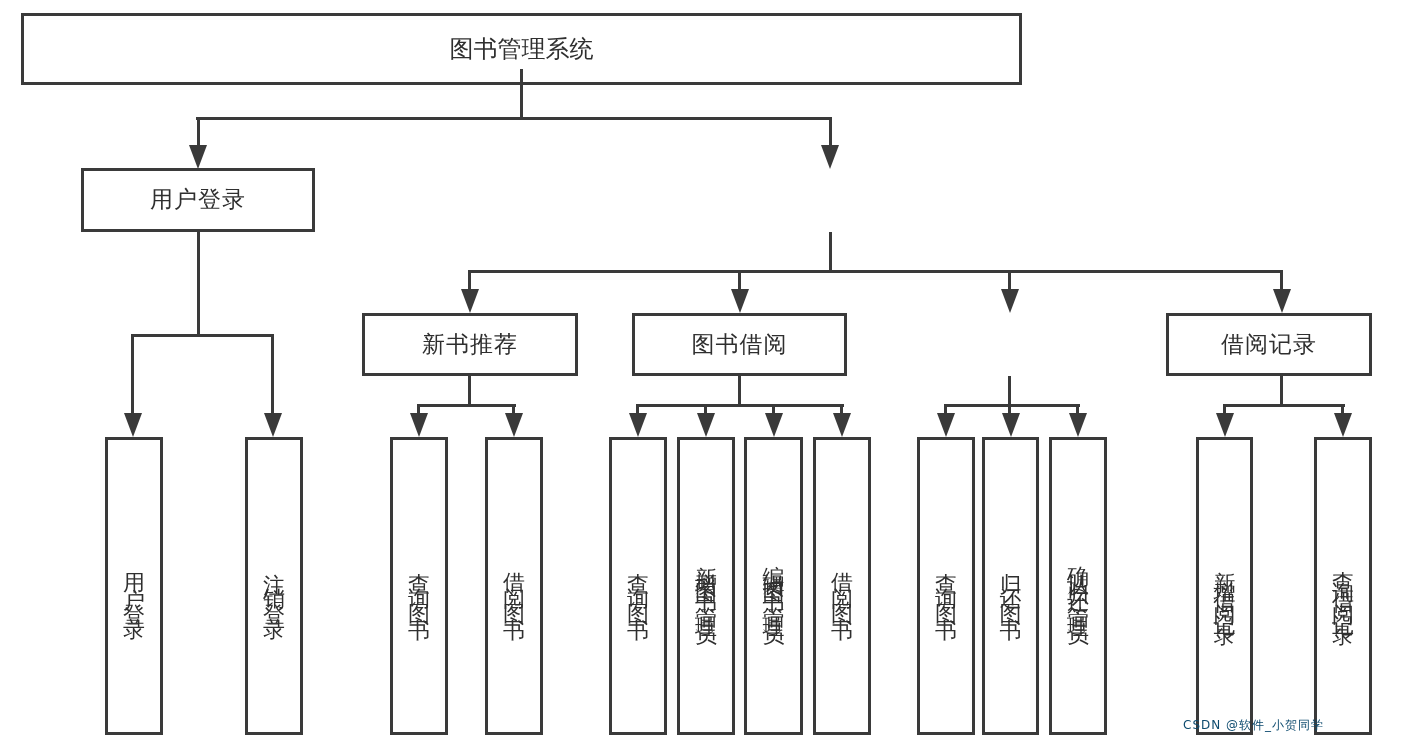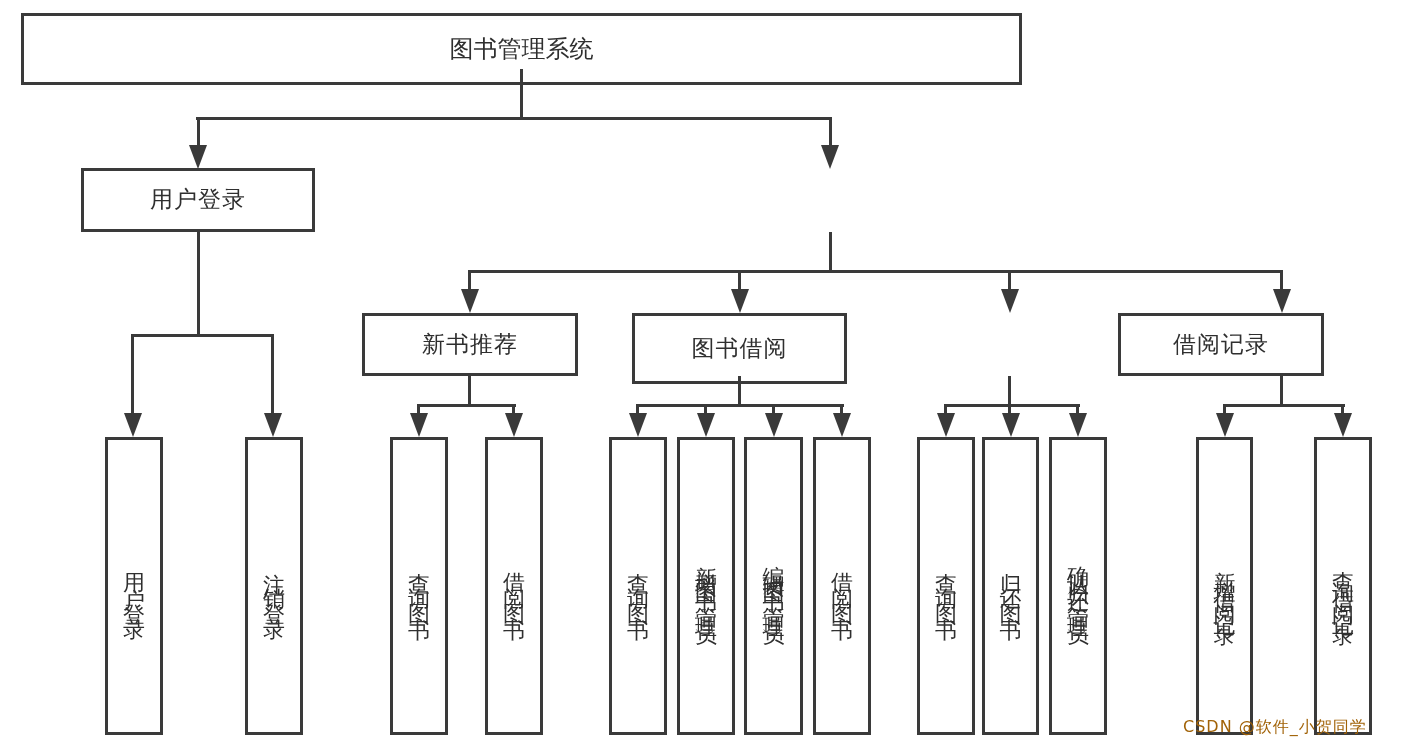--- a/index.html
+++ b/index.html
@@ -23,35 +23,35 @@
   .hline{height:3px;}
   .vline{width:3px;}
   .arrow{
     position:absolute;width:0;height:0;
     border-left:9px solid transparent;
     border-right:9px solid transparent;
     border-top:24px solid #3a3a3a;
   }
   .watermark{
     position:absolute;left:1183px;top:717px;
-    font-size:16px;color:#a16207;letter-spacing:1px;white-space:nowrap;
+    font-size:12px;color:#0c4a6e;letter-spacing:1px;white-space:nowrap;
   }
 </style>
 </head>
 <body>
 
 <div class="canvas">
 
   <div class="box root-label" style="left:21px;top:13px;width:1001px;height:72px;">图书管理系统</div>
 
   <div class="box h-label" style="left:81px;top:168px;width:234px;height:64px;">用户登录</div>
 
   <div class="box h-label" style="left:362px;top:313px;width:216px;height:63px;">新书推荐</div>
-  <div class="box h-label" style="left:632px;top:313px;width:215px;height:71px;">图书借阅</div>
-  <div class="box h-label" style="left:1118px;top:313px;width:206px;height:63px;">借阅记录</div>
+  <div class="box h-label" style="left:632px;top:313px;width:215px;height:63px;">图书借阅</div>
+  <div class="box h-label" style="left:1166px;top:313px;width:206px;height:63px;">借阅记录</div>
 
   <div class="box v-label" style="left: 105px; top: 437px; width: 58px; height: 298px; letter-spacing: 0.7em;">用户登录</div>
   <div class="box v-label" style="left: 245px; top: 437px; width: 58px; height: 298px; letter-spacing: 0.7em;">注销登录</div>
 
   <div class="box v-label" style="left: 390px; top: 437px; width: 58px; height: 298px; letter-spacing: 0.7em;">查询图书</div>
   <div class="box v-label" style="left: 485px; top: 437px; width: 58px; height: 298px; letter-spacing: 0.7em;">借阅图书</div>
 
   <div class="box v-label" style="left: 609px; top: 437px; width: 58px; height: 298px; letter-spacing: 0.7em;">查询图书</div>
   <div class="box v-label" style="left: 677px; top: 437px; width: 58px; height: 298px; letter-spacing: 0.38em;">新增图书（管理员）</div>
   <div class="box v-label" style="left: 744px; top: 437px; width: 59px; height: 298px; letter-spacing: 0.38em;">编辑图书（管理员）</div>

